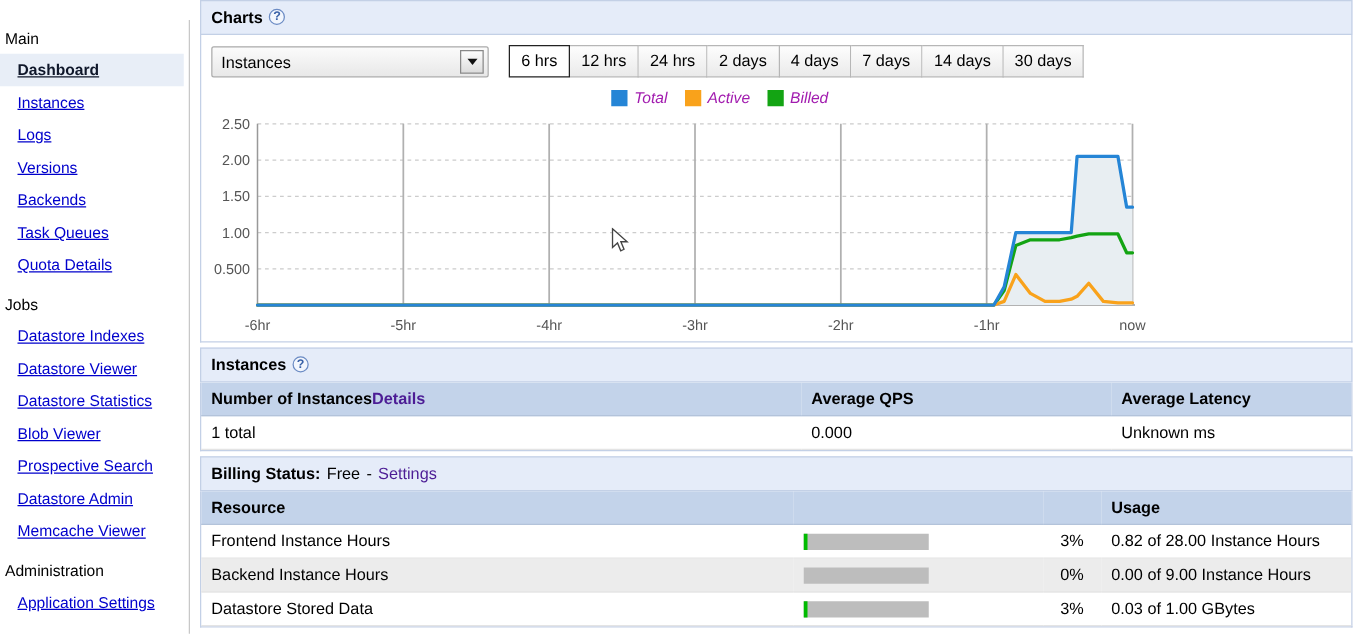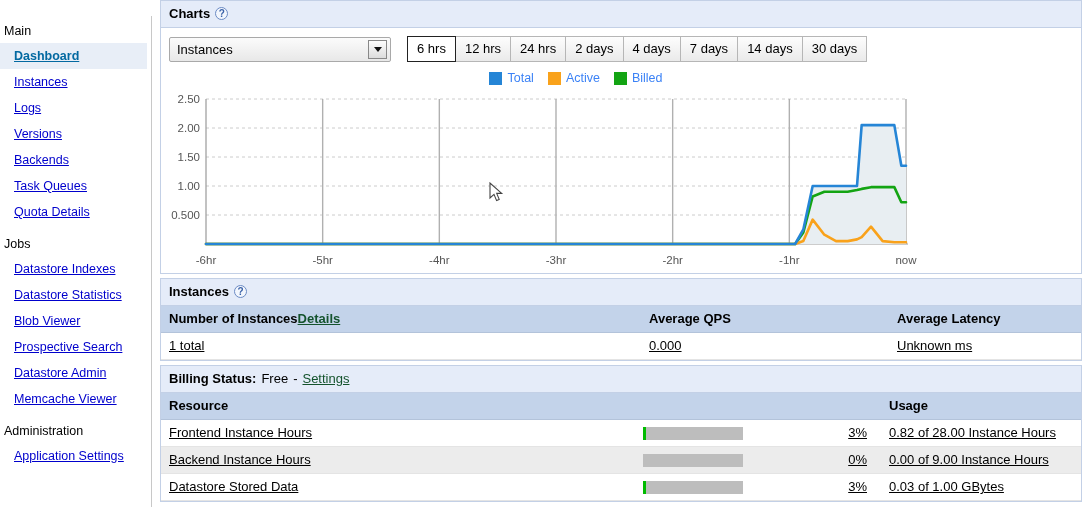--- a/index.html
+++ b/index.html
@@ -34,21 +34,21 @@
     padding: 4px 0 4px 14px;
     font-size: 12.5px;
     text-decoration: none;
   }
   .nav-item span.lnk {
     color: #0000cc;
     text-decoration: underline;
     font-size: 12.5px;
   }
   .nav-item.selected { background: #e8eef7; width: 147px; }
-  .nav-item.selected span.lnk { font-weight: bold; color: #0369a1; }
+  .nav-item.selected span.lnk { font-weight: bold; color: #0f172a; }
 
   
   #main {
     position: absolute; left: 160px; top: 0;
     width: 922px;
   }
   .panel { margin-bottom: 4px; }
   .panel-head {
     background: #e5ecf9;
     border: 1px solid #c3d0e6;
@@ -134,45 +134,44 @@
   
   .legend {
     display: flex;
     justify-content: center;
     gap: 14px;
     margin: 9px 0 2px 0;
     padding-right: 90px;
   }
   .legend .li { display: flex; align-items: center; gap: 5px; }
   .legend .sw { width: 13px; height: 13px; display: block; }
-  .legend .lb { color: #3b82f6; font-size: 12.5px; }
+  .legend .lb { color: #a21caf; font-size: 12.5px; font-style: italic; }
 
   
   .chart-wrap { position: relative; height: 186px; }
   #cursor-arrow { position: absolute; left: 328px; top: 95px; pointer-events: none; }
 
   
   table.grid { width: 100%; border-collapse: collapse; font-size: 13px; }
   table.grid th {
     background: #c3d3ea;
     text-align: left;
     font-weight: bold;
     padding: 5px 8px 6px 8px;
     border-bottom: 1px solid #b3c3da;
     font-size: 13px;
   }
   table.grid td {
     padding: 5px 8px 6px 8px;
     border-bottom: 1px solid #e4e4e4;
     font-size: 13px;
     vertical-align: middle;
-    text-decoration: underline;
   }
   table.grid tr.alt td { background: #ececec; }
-  .lnk-a { color: #14532d; text-decoration: underline; cursor: pointer; text-align: right; }
+  .lnk-a { color: #4c1d95; cursor: pointer; text-align: right; }
 
   .bar-cell { width: 200px; padding-right: 0 !important; }
   .bar-outer {
     width: 100px; height: 13px;
     background: #bdbdbd;
     display: inline-block;
     position: relative;
     vertical-align: middle;
   }
   .bar-fill {
@@ -194,20 +193,21 @@
       <div class="nav-item"><span class="lnk">Instances</span></div>
       <div class="nav-item"><span class="lnk">Logs</span></div>
       <div class="nav-item"><span class="lnk">Versions</span></div>
       <div class="nav-item"><span class="lnk">Backends</span></div>
       <div class="nav-item"><span class="lnk">Task Queues</span></div>
       <div class="nav-item"><span class="lnk">Quota Details</span></div>
     </div>
     <div style="margin-top:8px;">
       <div class="nav-group-title">Jobs</div>
       <div class="nav-item"><span class="lnk">Datastore Indexes</span></div>
+      <div class="nav-item"><span class="lnk">Datastore Viewer</span></div>
       <div class="nav-item"><span class="lnk">Datastore Statistics</span></div>
       <div class="nav-item"><span class="lnk">Blob Viewer</span></div>
       <div class="nav-item"><span class="lnk">Prospective Search</span></div>
       <div class="nav-item"><span class="lnk">Datastore Admin</span></div>
       <div class="nav-item"><span class="lnk">Memcache Viewer</span></div>
     </div>
     <div style="margin-top:8px;">
       <div class="nav-group-title">Administration</div>
       <div class="nav-item"><span class="lnk">Application Settings</span></div>
     </div>

